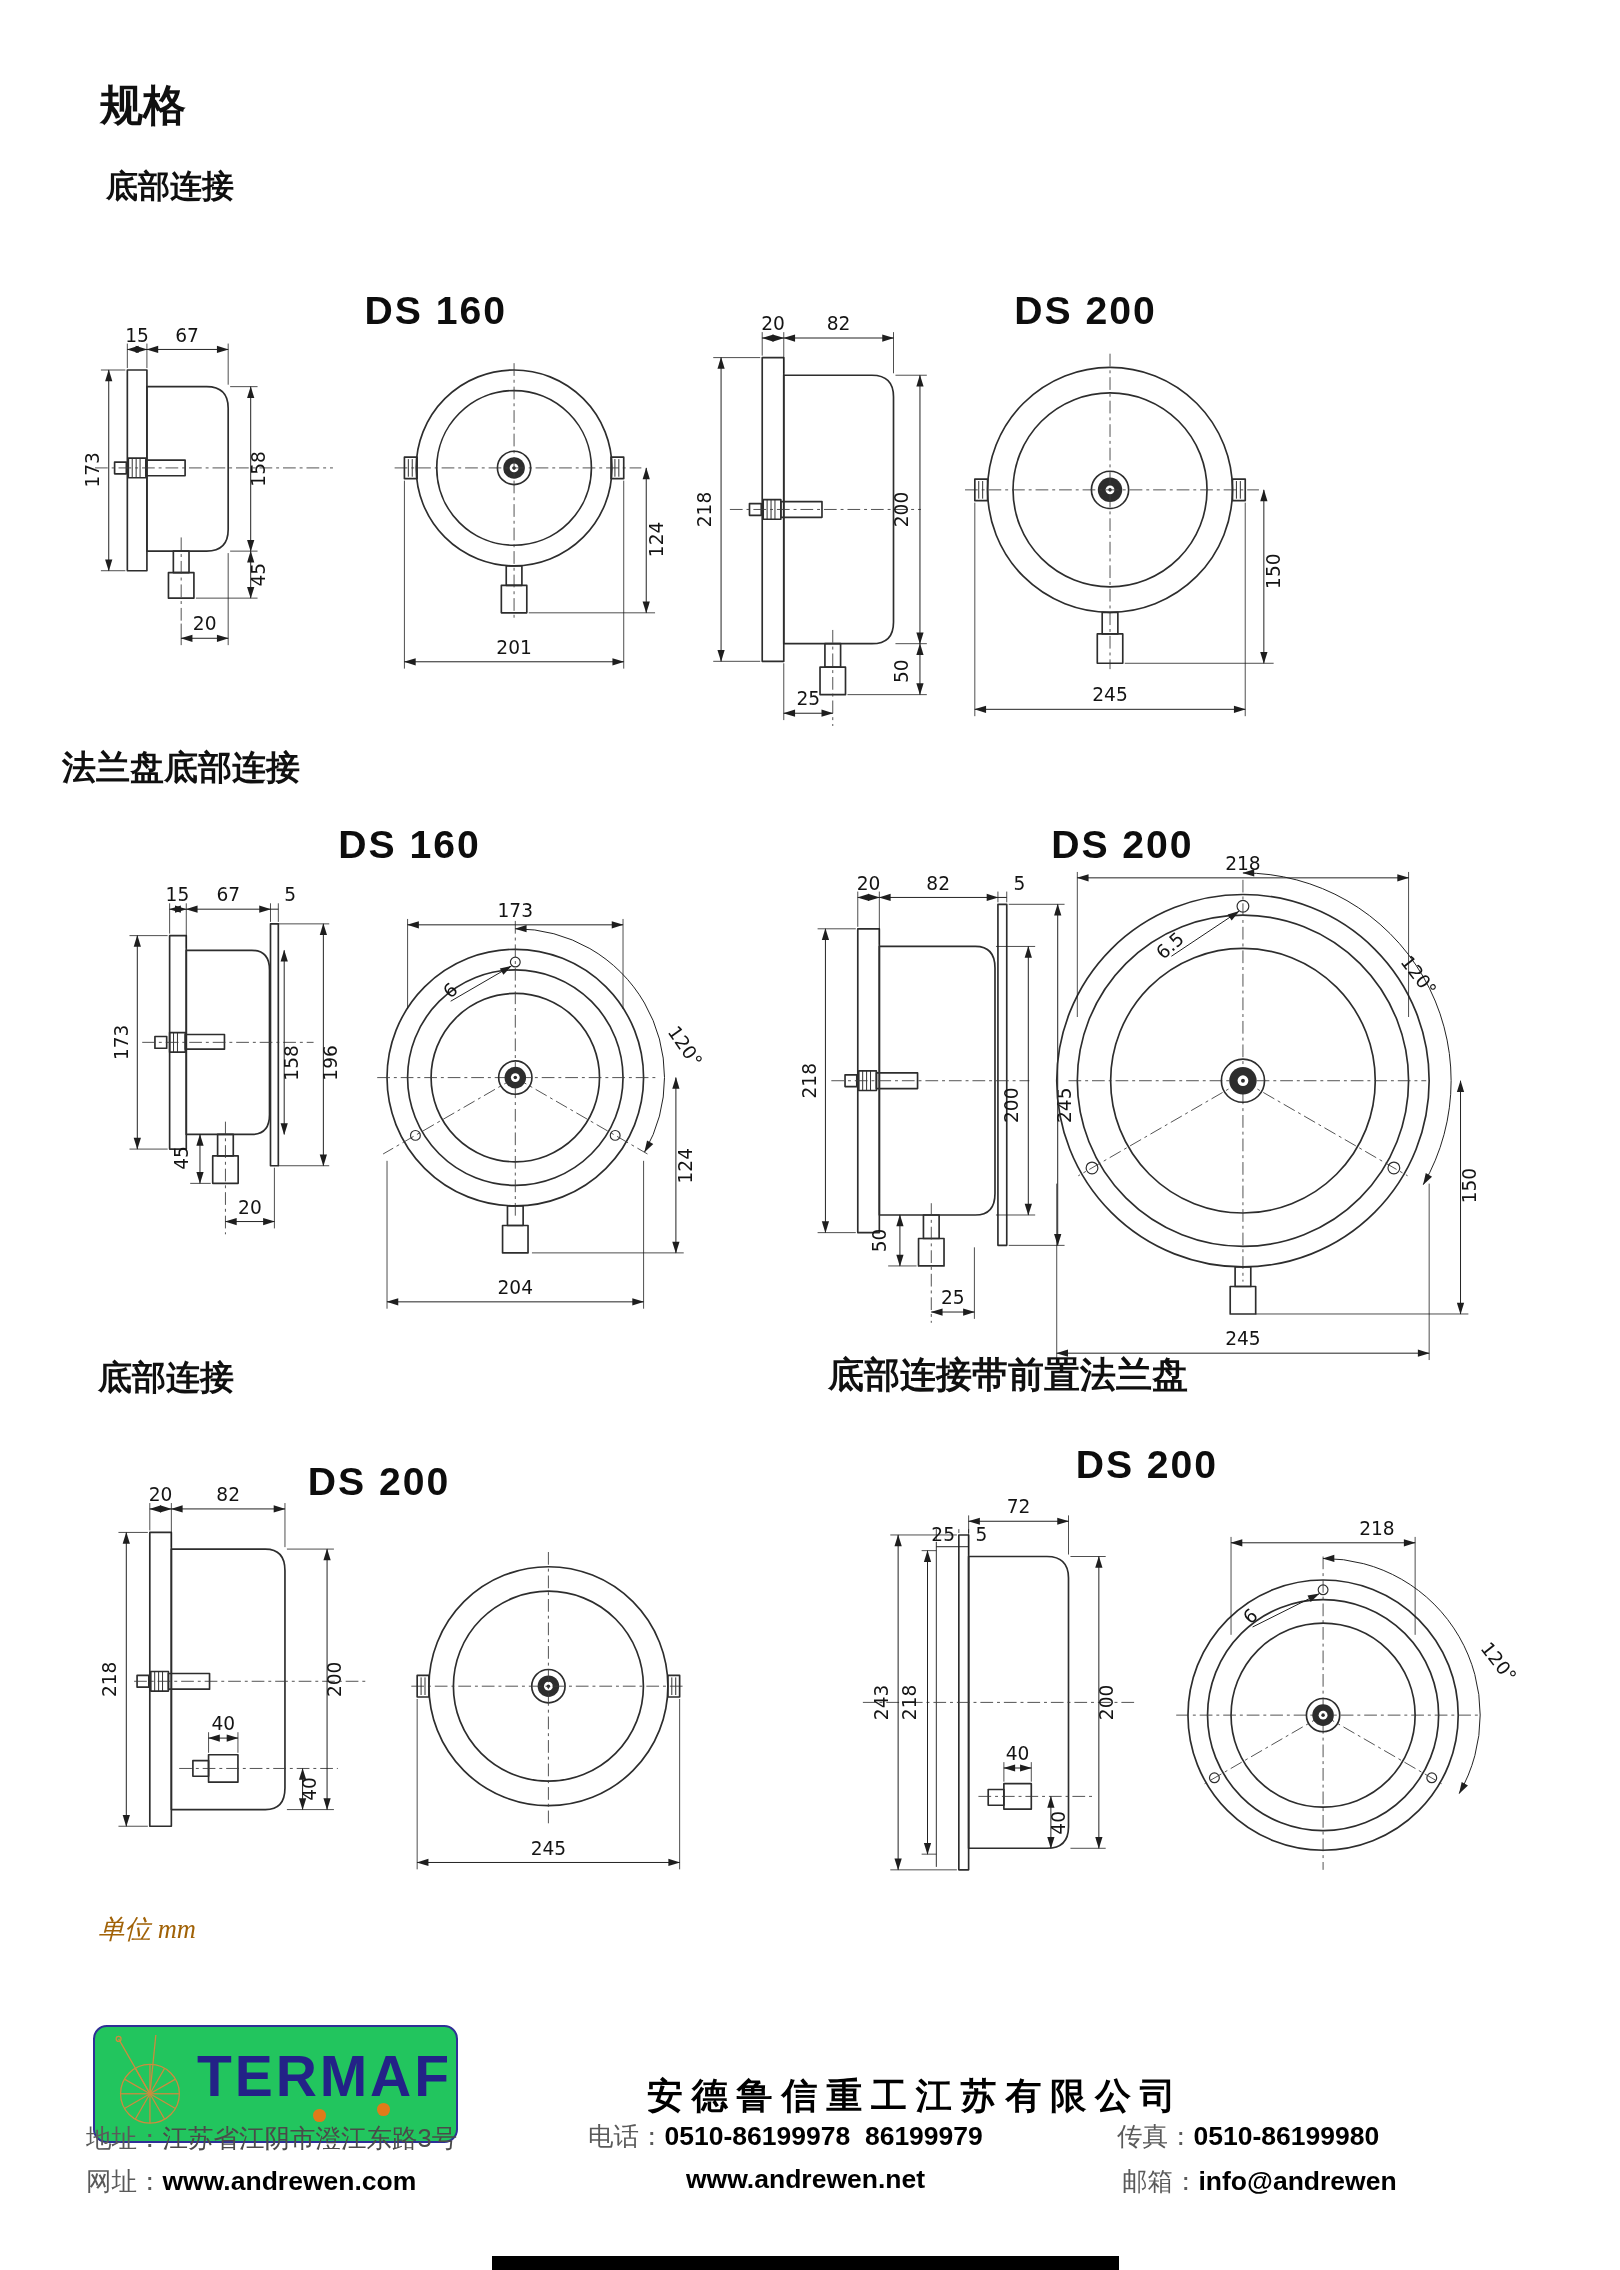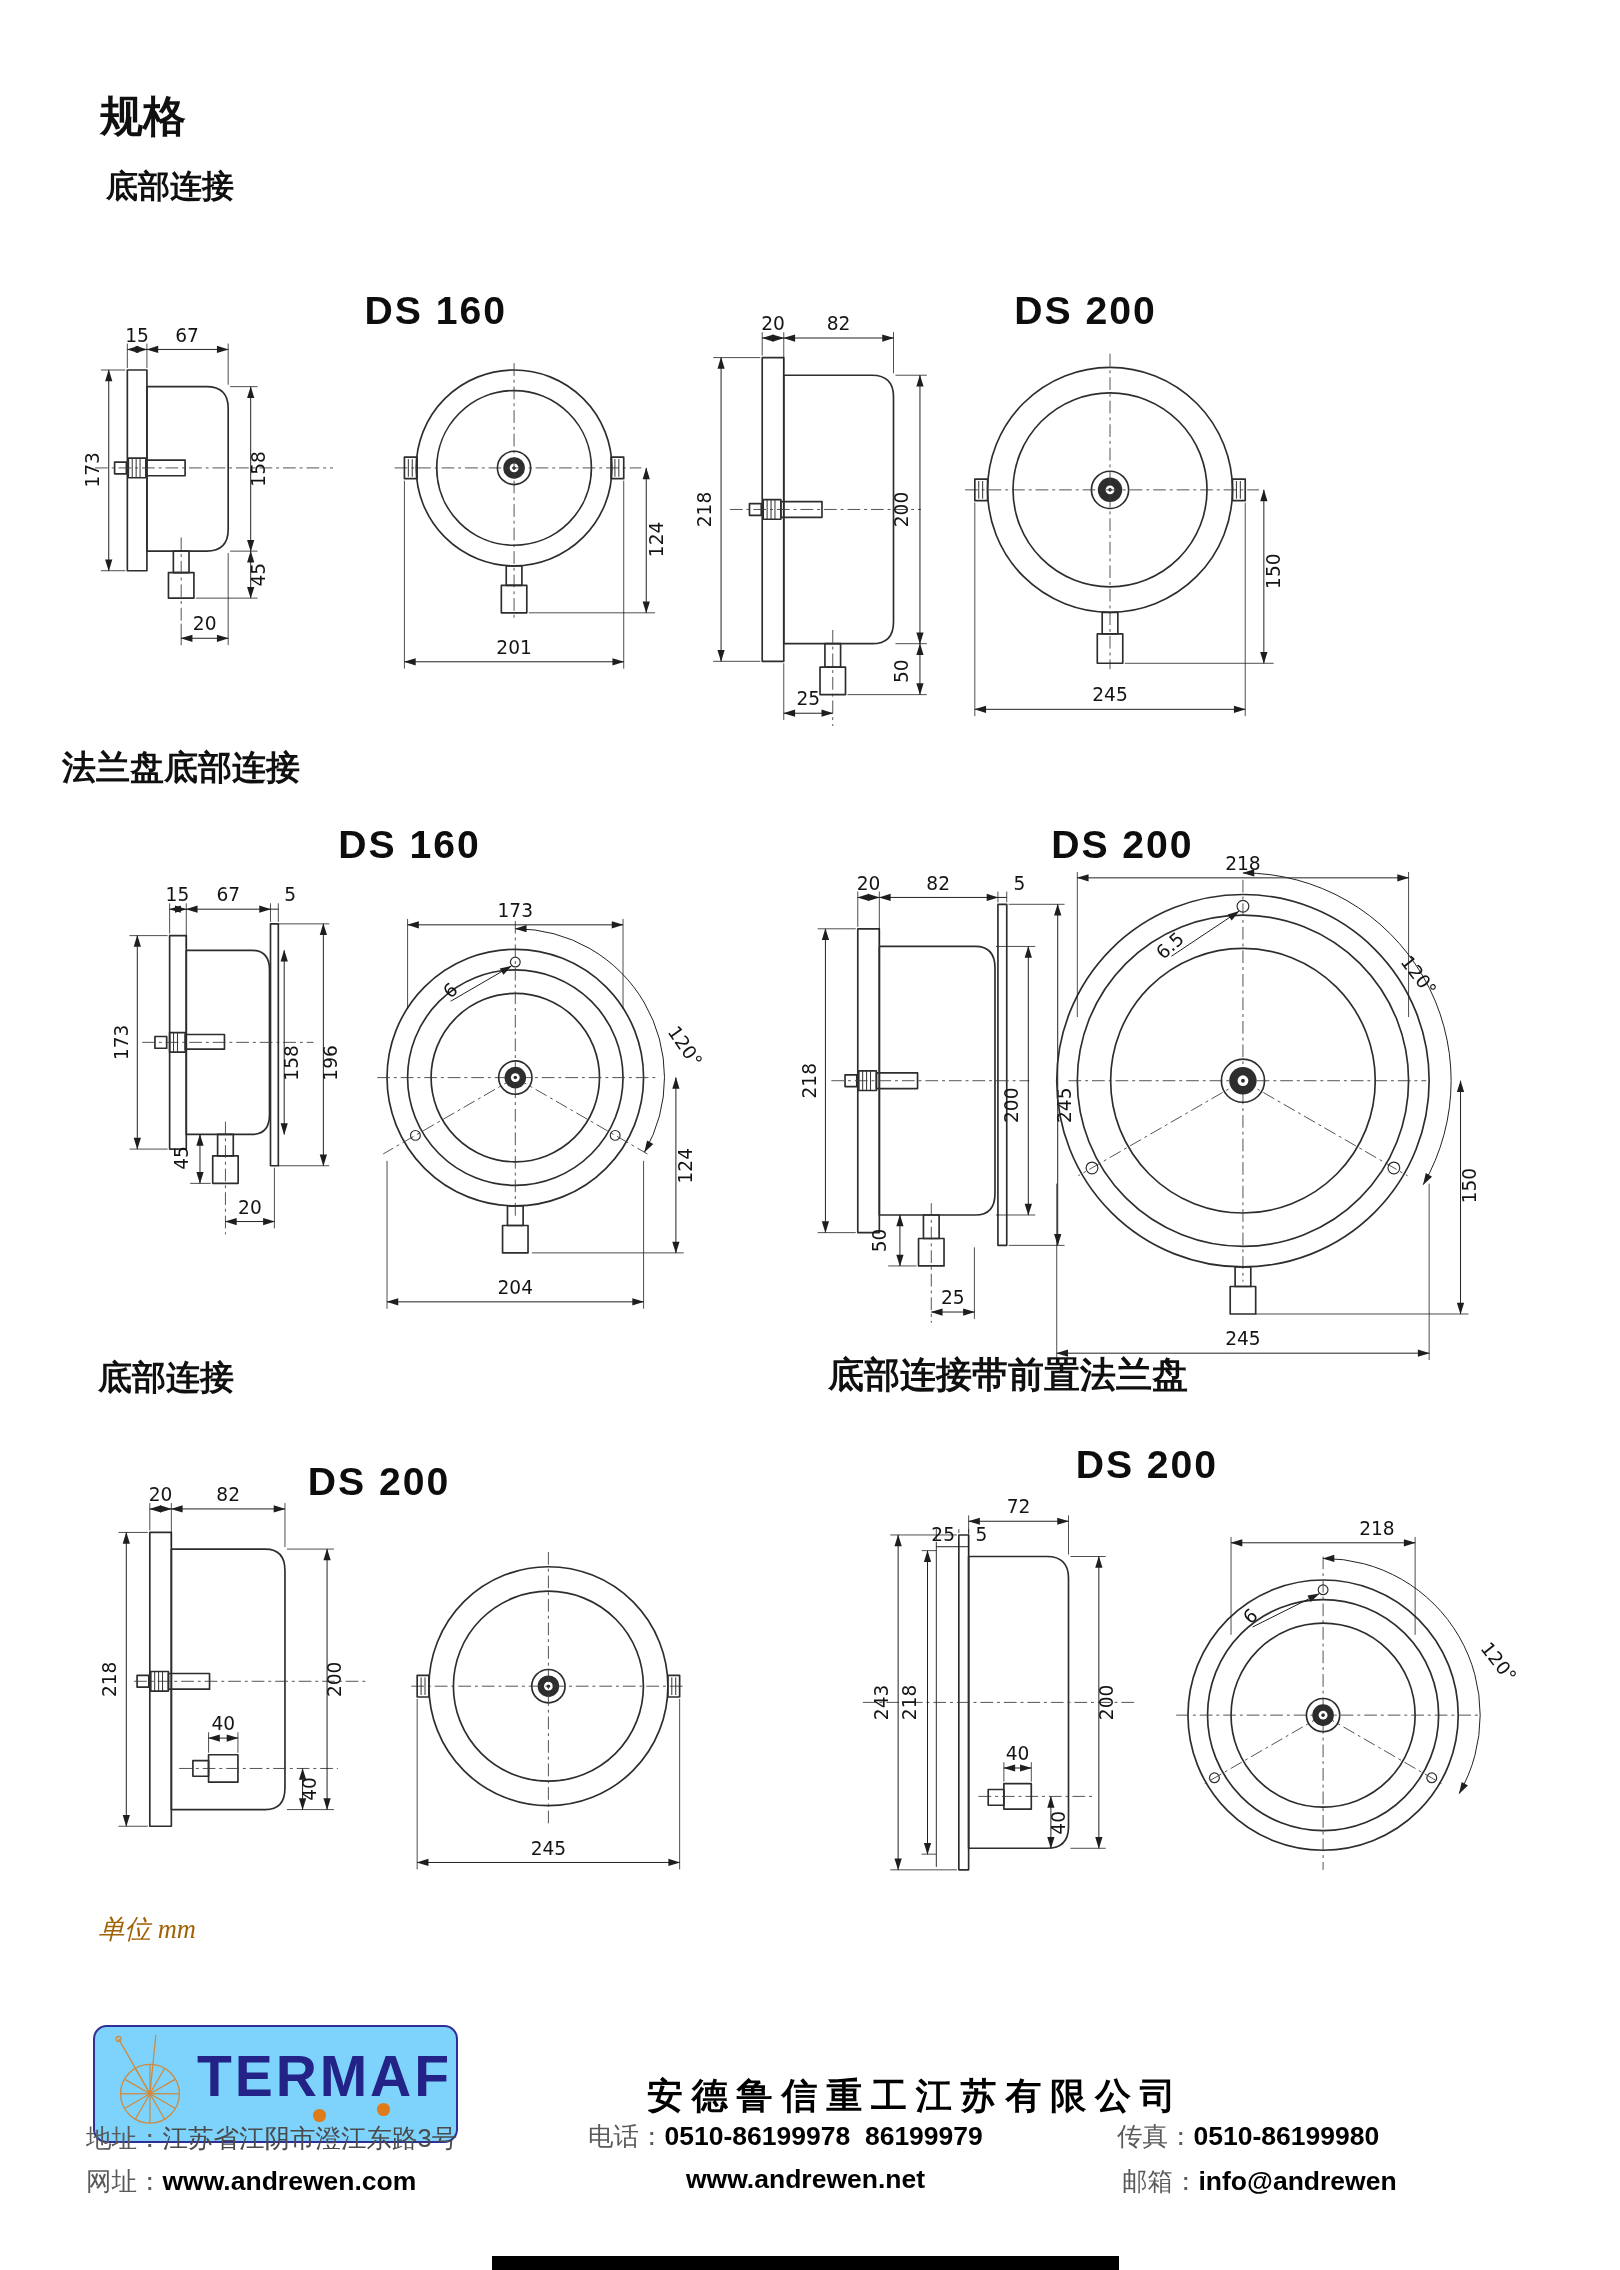--- a/index.html
+++ b/index.html
@@ -12,21 +12,21 @@
   
   svg .ln{fill:none;stroke:#2d2d2d;stroke-width:1.7;stroke-linejoin:round;}
   svg .lt{fill:none;stroke:#2d2d2d;stroke-width:1;}
   svg .cl{fill:none;stroke:#3c3c3c;stroke-width:0.9;stroke-dasharray:13 4 3 4;}
   svg .dim{stroke:#1e1e1e;stroke-width:1;fill:none;}
   svg .ext{stroke:#1e1e1e;stroke-width:0.8;fill:none;}
   svg .hole{fill:none;stroke:#2d2d2d;stroke-width:1.2;}
   svg text.dl{font-family:"DejaVu Sans",sans-serif;font-size:19px;fill:#141414;}
   svg text.ttl{font-family:"Liberation Sans",sans-serif;font-weight:600;font-size:40px;fill:#0d0d0d;letter-spacing:2px;}
   
-  .logo-box{border:2.9px solid #2f2f96;border-radius:13.7px;background:#7dd3fc;}
+  .logo-box{border:2.9px solid #2f2f96;border-radius:13.7px;background:#22c55e;}
   .logo-text{position:absolute;left:102px;top:15.7px;font-family:"Liberation Sans",sans-serif;
              font-weight:800;font-size:57px;color:#232287;letter-spacing:2.9px;}
   .dot{position:absolute;width:12.7px;height:12.7px;border-radius:50%;background:#e07b1a;}
   .company{font-family:"Liberation Sans",sans-serif;font-weight:700;font-size:36px;color:#000;letter-spacing:8.8px;text-align:center;}
   .flabel{font-size:25.5px;color:#5a5a5a;}
   .fval{font-size:26.5px;font-weight:700;color:#000;}
   .fval-gray{font-size:25.5px;color:#4a4a4a;text-align:right;}
   .footer-bar{background:#000;}
 </style>
 </head>
@@ -38,21 +38,21 @@
     <defs>
       <marker id="ae" markerWidth="13" markerHeight="9" refX="12" refY="4.5" orient="auto" markerUnits="userSpaceOnUse">
         <path d="M0.5,0.8 L12.5,4.5 L0.5,8.2 Z" fill="#1e1e1e"></path>
       </marker>
       <marker id="as" markerWidth="13" markerHeight="9" refX="1" refY="4.5" orient="auto" markerUnits="userSpaceOnUse">
         <path d="M12.5,0.8 L0.5,4.5 L12.5,8.2 Z" fill="#1e1e1e"></path>
       </marker>
     </defs>
   </svg>
 
-  <div class="abs zh-title" style="left:100px;top:88px;">规格</div>
+  <div class="abs zh-title" style="left:100px;top:77px;">规格</div>
   <div class="abs zh-h" style="left:106px;top:165px;font-size:32px;">底部连接</div>
 
   <div class="abs" style="left:83px;top:277px;width:588px;height:421px;">
     <svg width="588" height="421" viewBox="0 0 600 430">
       <text class="ttl" x="360" y="48" text-anchor="middle">DS 160</text>
       <g>
         <rect class="ln" x="45" y="95" width="20" height="205"></rect>
         <path class="ln" d="M65,112 H126 Q148,112 148,134 V258 Q148,280 126,280 H65 Z"></path>
         <rect class="ln" x="32" y="189" width="12" height="12"></rect>
         <rect class="ln" x="46" y="185" width="18" height="20"></rect>

